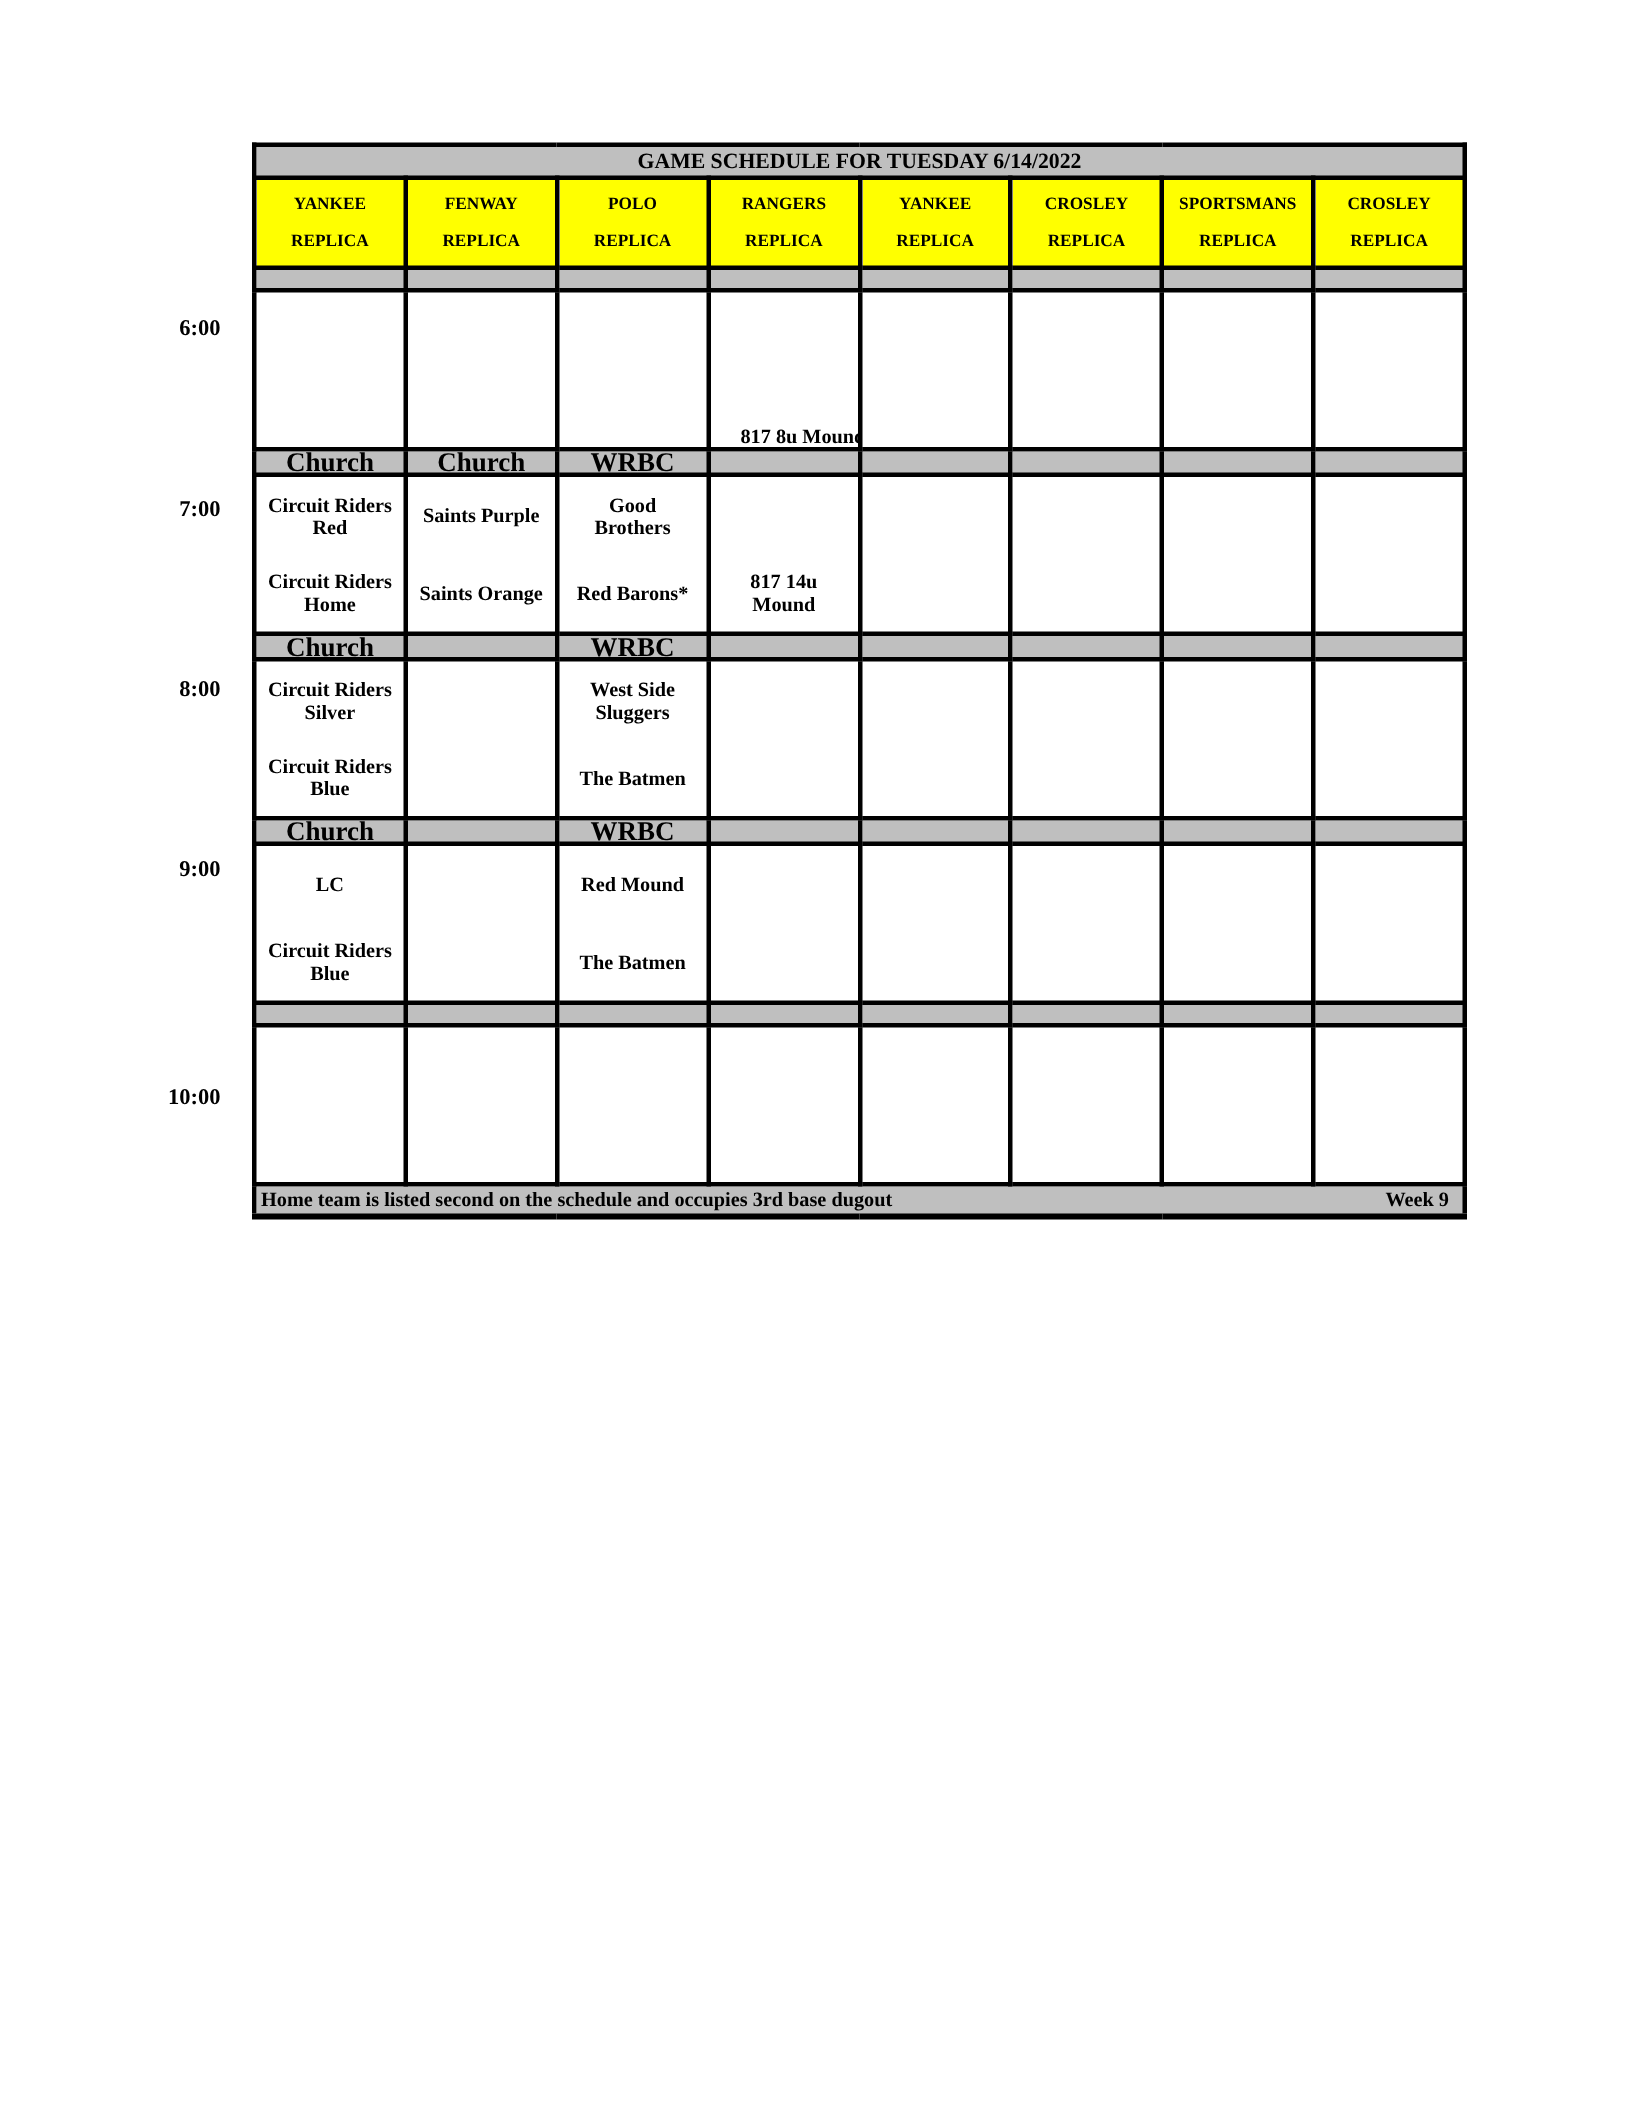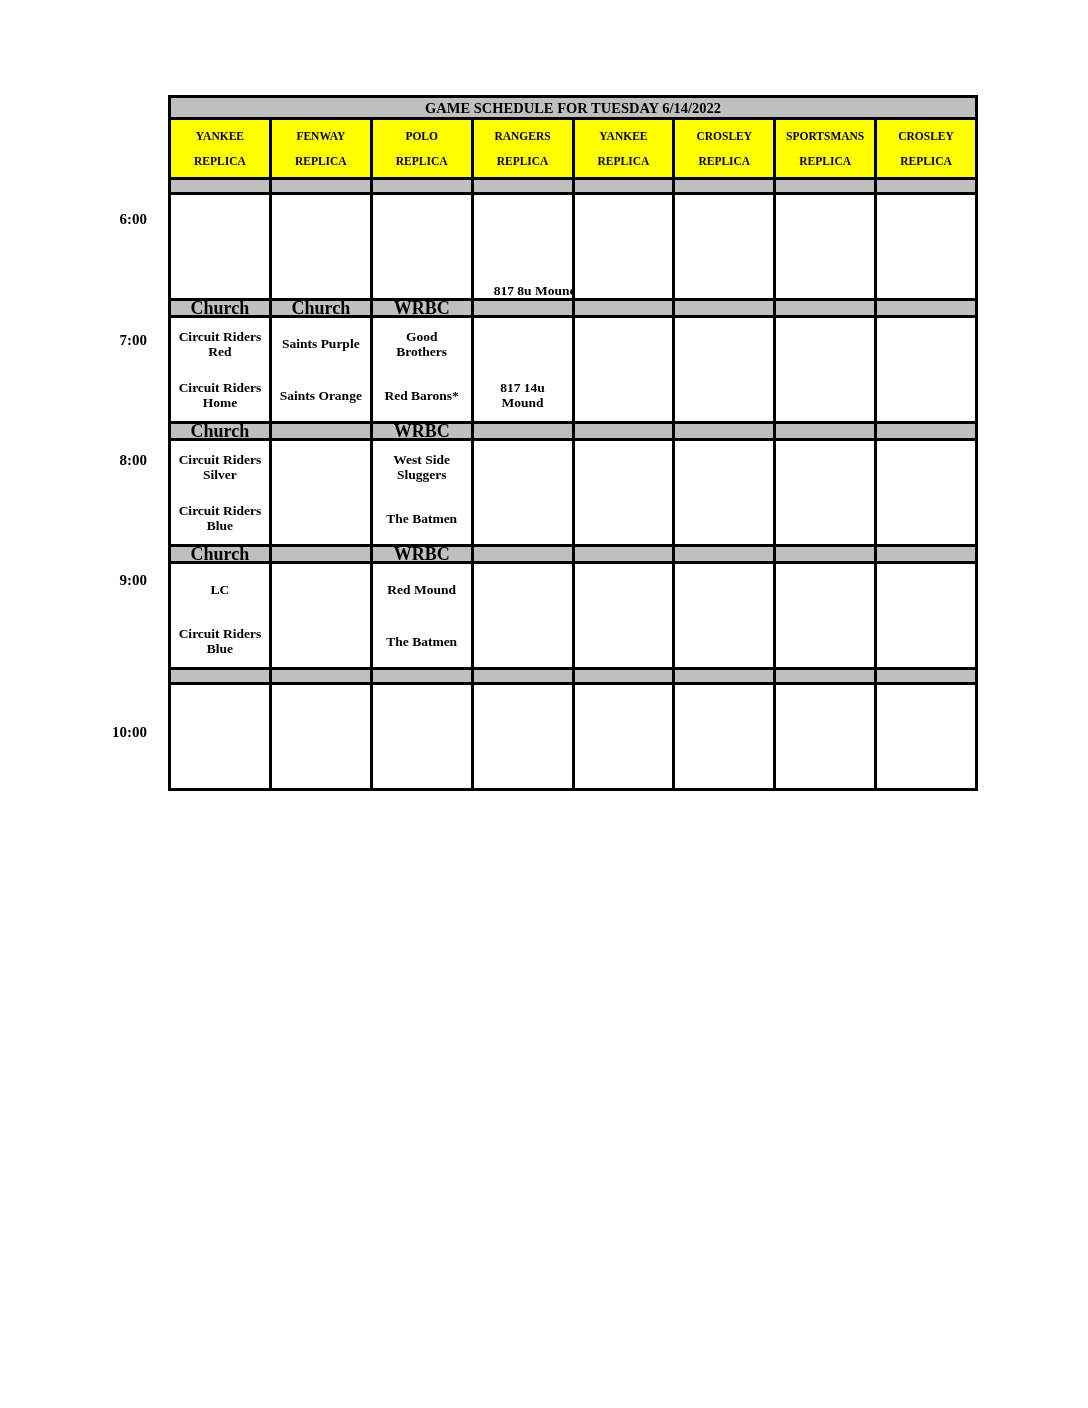--- a/index.html
+++ b/index.html
@@ -352,15 +352,23 @@
       <td></td>
       <td></td>
       <td></td>
       <td></td>
       <td></td>
       <td></td>
       <td></td>
       <td></td>
     </tr>
 
+    <tr class="footer-row">
+      <td colspan="8">
+        <div class="footer-wrap">
+          <span>Home team is listed second on the schedule and occupies 3rd base dugout</span>
+          <span>Week 9</span>
+        </div>
+      </td>
+    </tr>
   </tbody>
     </table>
 </div>
 
 </body></html>

